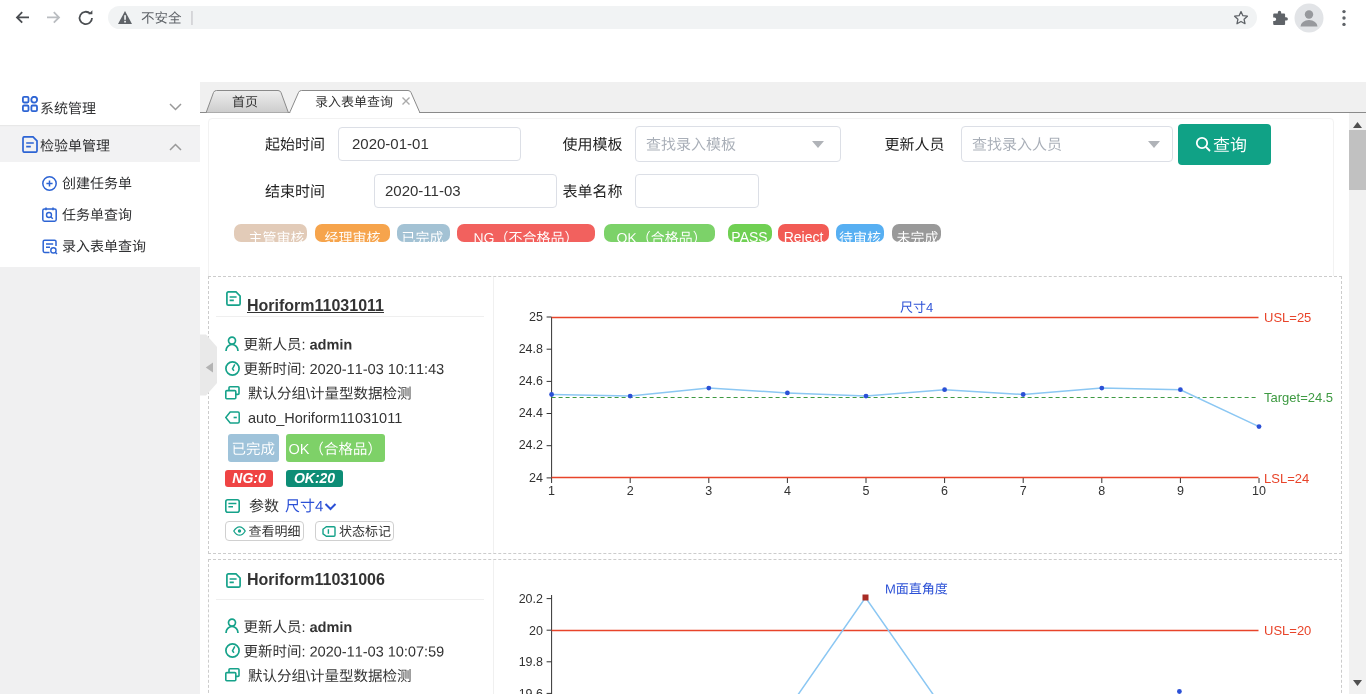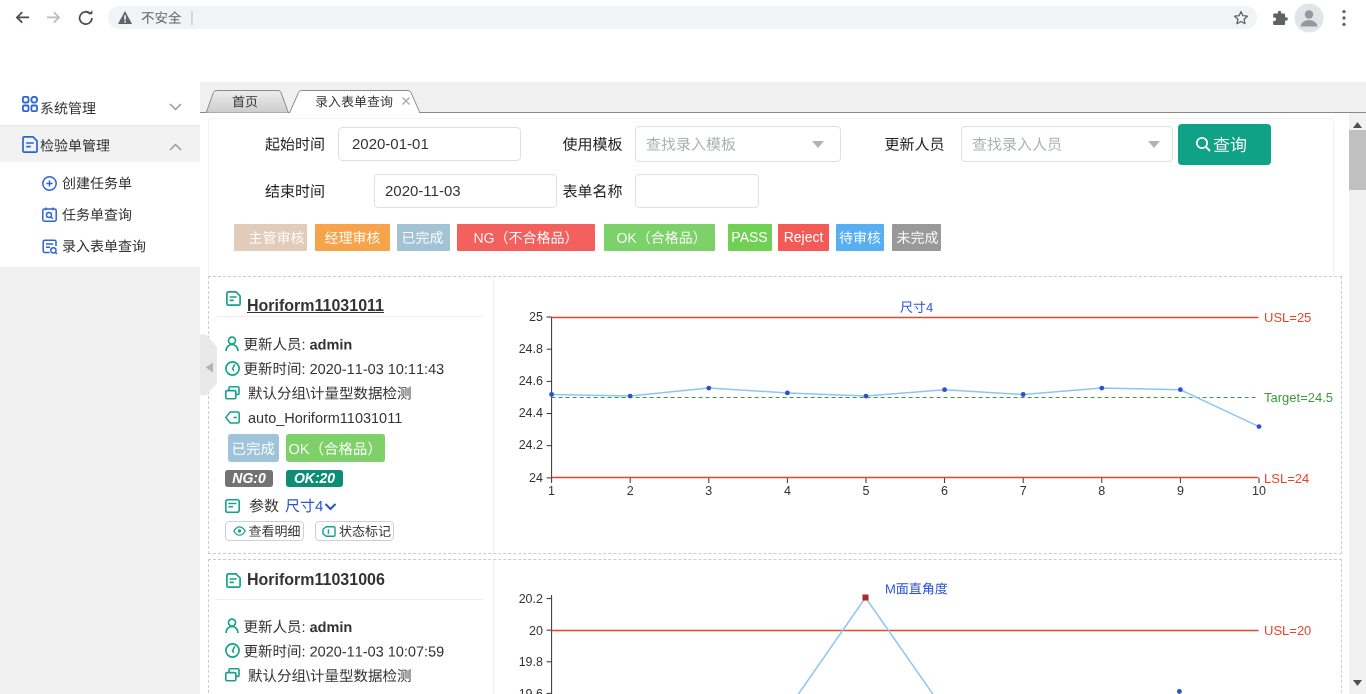--- a/index.html
+++ b/index.html
@@ -20,21 +20,21 @@
 #side { position:absolute; left:0; top:82px; width:200px; height:612px; background:#f0f0f1; }
 .mitem { position:absolute; left:0; width:200px; color:#303133; font-size:14px; }
 
 
 #tabbar { position:absolute; left:200px; top:82px; width:1166px; height:31px; background:#f0f0f0; }
 
 
 #content { position:absolute; left:200px; top:113px; width:1149px; height:581px; background:#fff; }
 
 .inp { position:absolute; background:#fff; border:1px solid #dcdfe6; border-radius:4px; font-size:15px; color:#333; }
-.badge { display:inline-block; height:27px; line-height:27px; border-radius:1px; color:#fff; font-size:14px; text-align:center; vertical-align:top; }
+.badge { display:inline-block; height:18px; line-height:27px; border-radius:7px; color:#fff; font-size:14px; text-align:center; vertical-align:top; }
 
 .card { position:absolute; left:208px; width:1134px; background:#fff; border:1px dashed #ccc; }
 .rowtxt { position:absolute; left:243px; font-size:14.5px; color:#333; height:20px; line-height:20px; }
 .cbadge { position:absolute; color:#fff; border-radius:3px; text-align:center; }
 .btn { position:absolute; height:19.5px; border:1px solid #d0d0d0; border-radius:4px; background:#fff; font-size:13px; color:#333; line-height:18px; }
 </style>
 </head>
 <body>
 <div id="page">
 
@@ -190,21 +190,21 @@
       <rect x="0.8" y="4.6" width="10" height="8.2" rx="1" fill="#fff" stroke="#16a28a" stroke-width="1.6"></rect>
     </svg>
   <svg class="abs" style="left:225px;top:411px" width="15" height="13" viewBox="0 0 15 13">
       <path d="M0.8 6.5 L5.2 1 H13 A1.2 1.2 0 0 1 14.2 2.2 V10.8 A1.2 1.2 0 0 1 13 12 H5.2 Z" fill="none" stroke="#16a28a" stroke-width="1.5"></path>
       <path d="M8.6 6.5 h3.2" stroke="#16a28a" stroke-width="1.6"></path>
     </svg>
   <div class="rowtxt" style="left:248px;top:408px;">auto_Horiform11031011</div>
 
   <div class="cbadge" style="left:228px;top:434px;width:51px;height:28px;line-height:28px;background:#9fc3da;font-size:14.5px;"></div>
   <div class="cbadge" style="left:286px;top:434px;width:99px;height:28px;line-height:28px;background:#7ed168;font-size:14.5px;"></div>
-  <div class="cbadge" style="left:225px;top:470px;width:48px;height:17px;line-height:17px;background:#737373;font-size:14px;font-weight:bold;font-style:italic;">NG:0</div>
+  <div class="cbadge" style="left:225px;top:470px;width:48px;height:17px;line-height:17px;background:#ef4444;font-size:14px;font-weight:bold;font-style:italic;">NG:0</div>
   <div class="cbadge" style="left:286px;top:470px;width:57px;height:17px;line-height:17px;background:#0d8d76;font-size:14px;font-weight:bold;font-style:italic;">OK:20</div>
 
   <svg class="abs" style="left:225px;top:499px" width="15" height="14" viewBox="0 0 15 14">
       <rect x="0.8" y="0.8" width="13.4" height="12.4" rx="2" fill="none" stroke="#16a28a" stroke-width="1.6"></rect>
       <path d="M3.4 4.6 h8 M3.4 7.8 h4.6" stroke="#16a28a" stroke-width="1.5"></path>
     </svg>
   <svg class="abs" style="left:324px;top:503px" width="13" height="8" viewBox="0 0 13 8">
       <path d="M1.5 1 6.5 6 11.5 1" stroke="#2b50d6" stroke-width="2" fill="none"></path>
     </svg>
 

